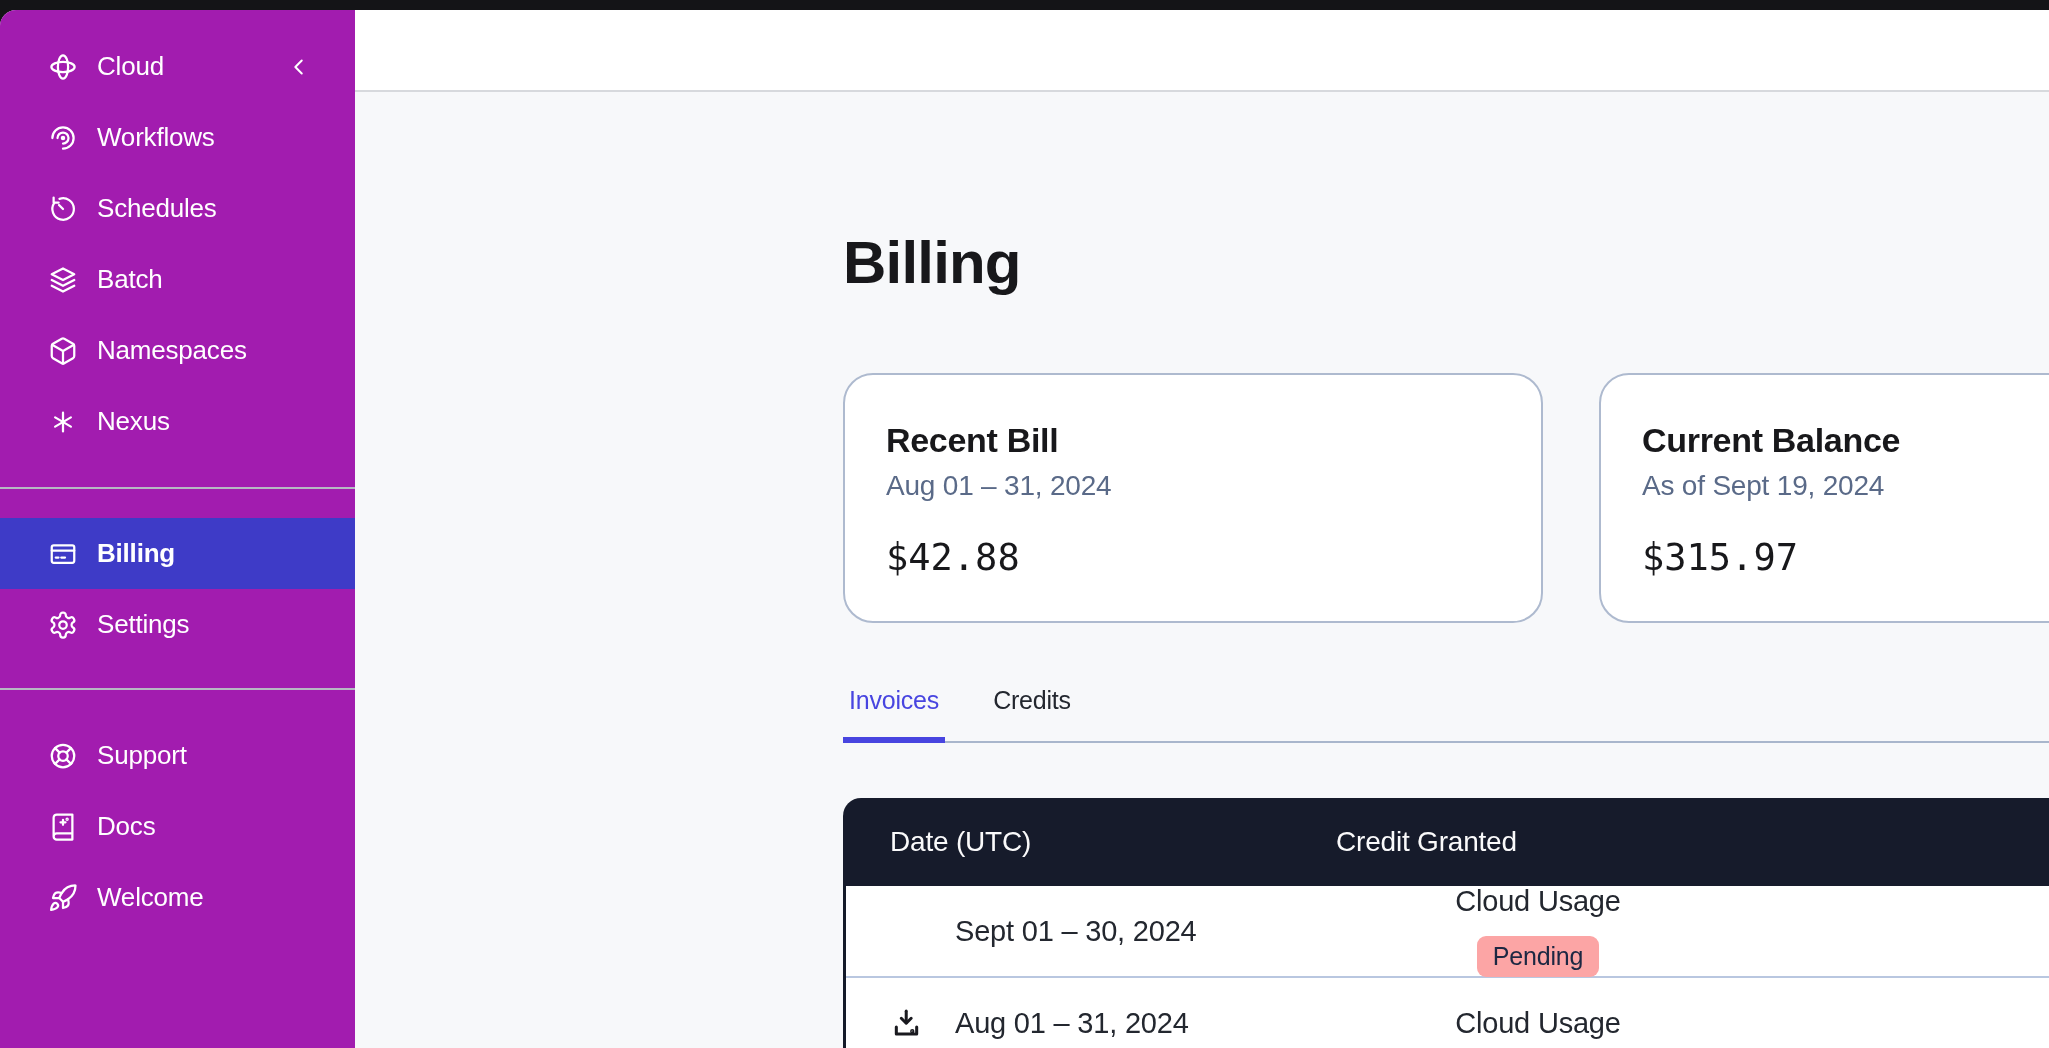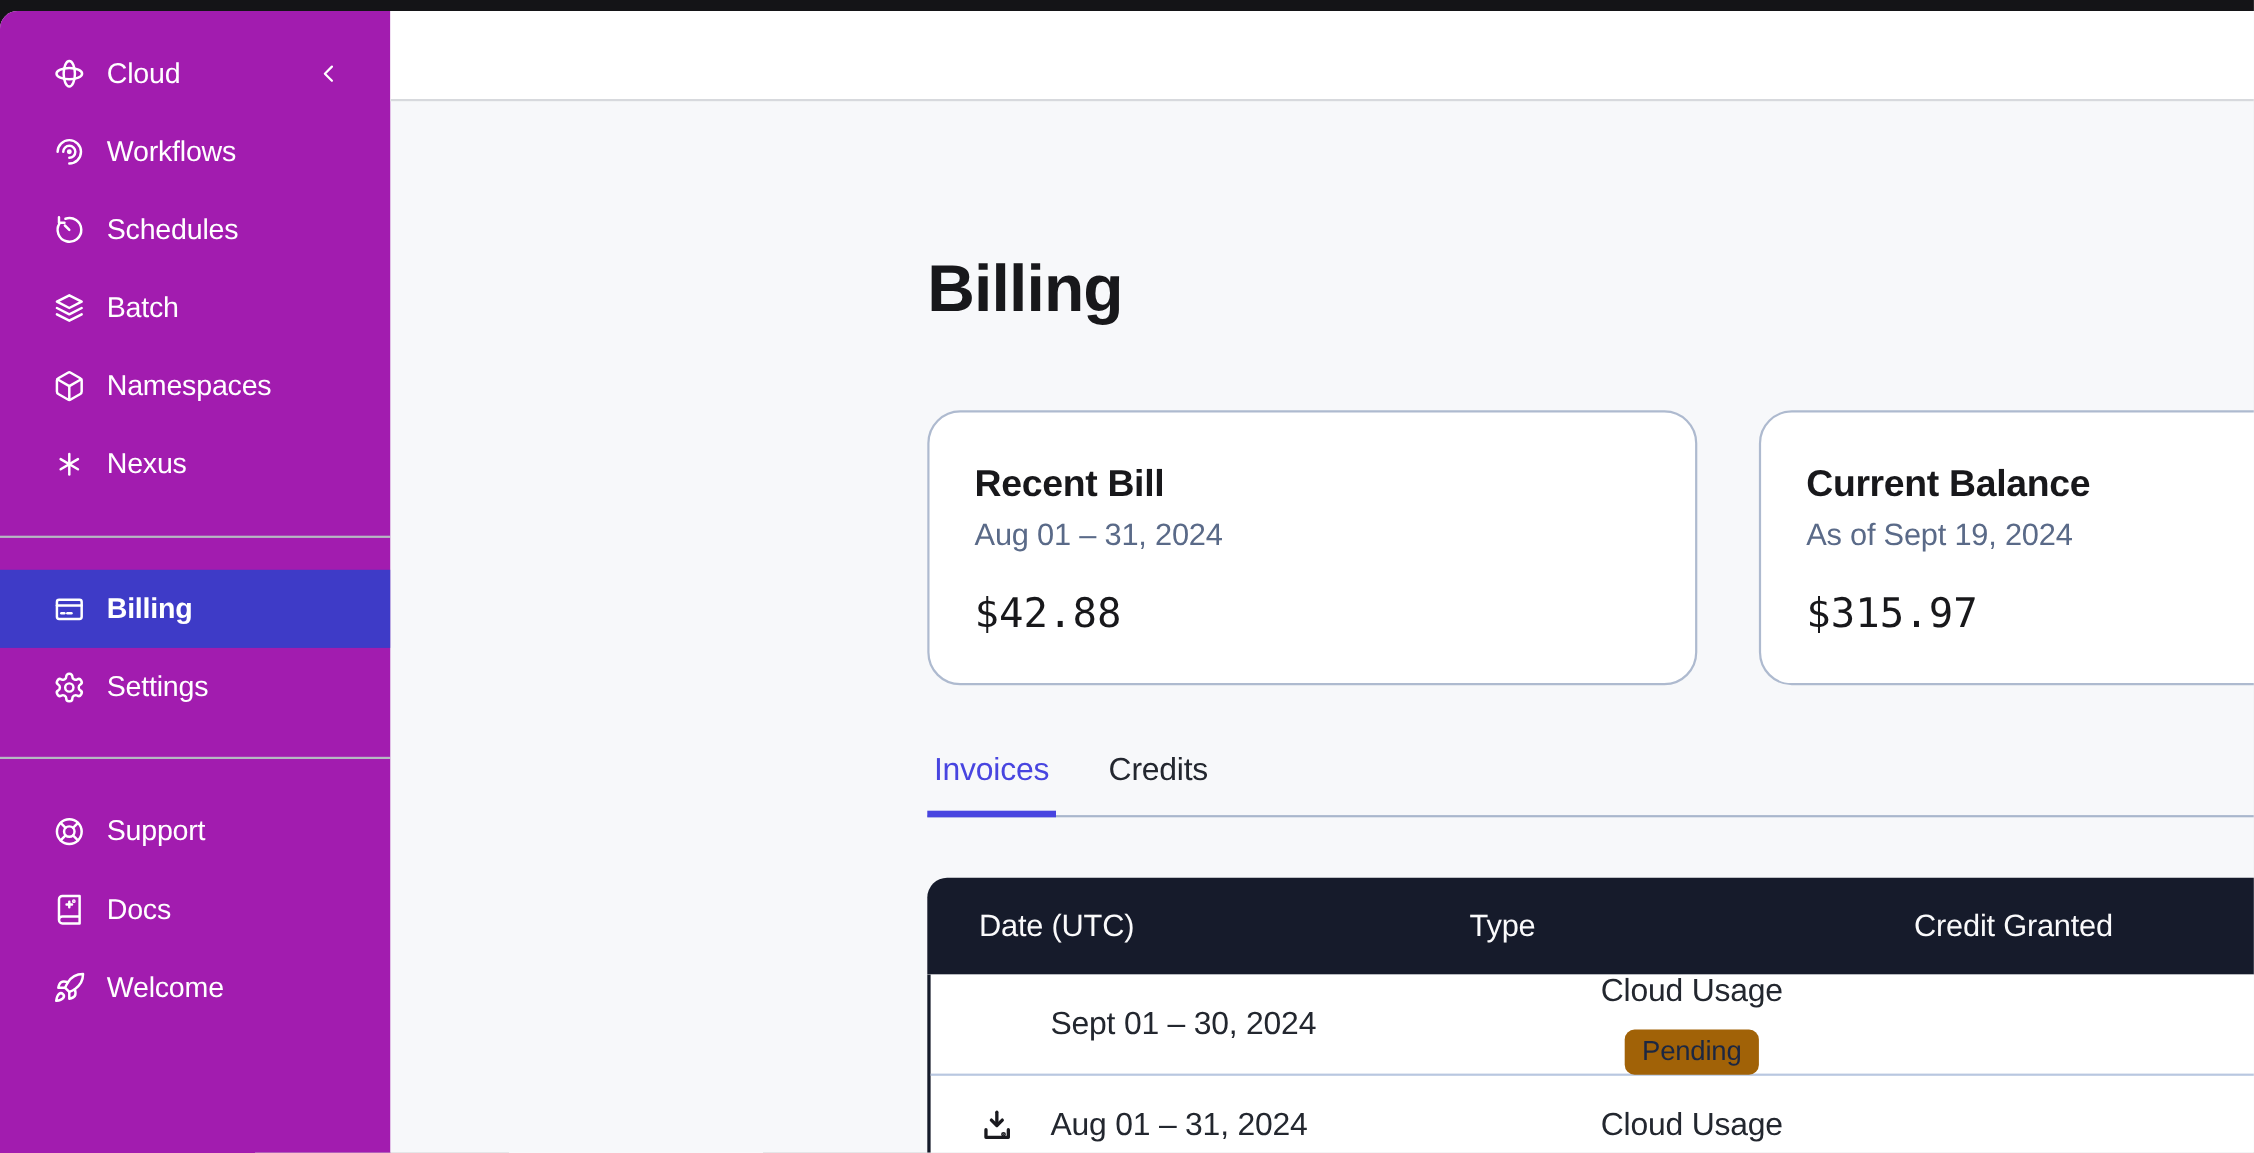--- a/index.html
+++ b/index.html
@@ -48,21 +48,21 @@
     background:#FFFFFF; border:2px solid #AEBACF; border-radius:30px;
     padding:46px 41px;
   }
   .card.balance { width:760px; }
   .card-title { font-size:34px; font-weight:600; color:#18181B; letter-spacing:-0.3px; }
   .card-subtitle { font-size:28px; color:#5A6A88; margin-top:10px; letter-spacing:-0.2px; }
   .card-amount { font-family:"DejaVu Sans Mono", monospace; font-size:37px; font-weight:500; color:#18181B; margin-top:34px; }
   
   .tabs { display:flex; gap:42px; margin-top:63px; border-bottom:2px solid #A9B6CC; }
   .tab {
-    font-size:29px; line-height:29px; color:#23272F; font-weight:500;
+    font-size:25px; line-height:29px; color:#23272F; font-weight:500;
     padding:0 6px 22px 6px; margin-bottom:-2px;
     border-bottom:6px solid transparent; cursor:pointer; letter-spacing:-0.2px;
   }
   .tab.active { color:#4845E0; font-weight:500; border-bottom-color:#4845E0; }
   
   .invoice-table { margin-top:55px; width:1400px; }
   .thead {
     height:88px; background:#161B2B; border-top-left-radius:18px;
     display:flex; align-items:center; color:#FAFAFB; font-size:28px; font-weight:500;
     letter-spacing:-0.2px;
@@ -73,21 +73,21 @@
   .tbody { background:#FFFFFF; border-left:3px solid #141A29; }
   .trow {
     height:92px; display:flex; align-items:center;
     font-size:29px; color:#23272F; border-bottom:2px solid #B9C7E0; letter-spacing:-0.2px;
   }
   .trow .col-date { width:490px; padding-left:44px; display:flex; align-items:center; }
   .icon-slot { width:65px; flex-shrink:0; display:flex; align-items:center; }
   .icon-slot svg { width:33px; height:33px; color:#1A1A1F; }
   .trow .col-type { display:flex; align-items:center; gap:18px;flex-direction:column; }
   .badge {
-    background:#a16207; color:#1C2742; font-size:25px; font-weight:500;
+    background:#fca5a5; color:#1C2742; font-size:25px; font-weight:500;
     padding:8px 16px; border-radius:9px; line-height:1; letter-spacing:-0.2px;
   }
   svg.stroke { fill:none; stroke:currentColor; stroke-width:1.8; stroke-linecap:round; stroke-linejoin:round; }
   svg.stroke-bold { fill:none; stroke:currentColor; stroke-width:2.2; stroke-linecap:round; stroke-linejoin:round; }
 </style>
 </head>
 <body>
 
 <div class="window">
 
@@ -249,21 +249,20 @@
       </div>
 
       <div class="tabs">
         <div class="tab active">Invoices</div>
         <div class="tab">Credits</div>
       </div>
 
       <div class="invoice-table">
         <div class="thead">
           <div class="col-date">Date (UTC)</div>
-          <div class="col-type">Type</div>
           <div class="col-credit">Credit Granted</div>
         </div>
         <div class="tbody">
 
           <div class="trow">
             <div class="col-date">
               <span class="icon-slot"></span>
               <span>Sept 01 – 30, 2024</span>
             </div>
             <div class="col-type">

